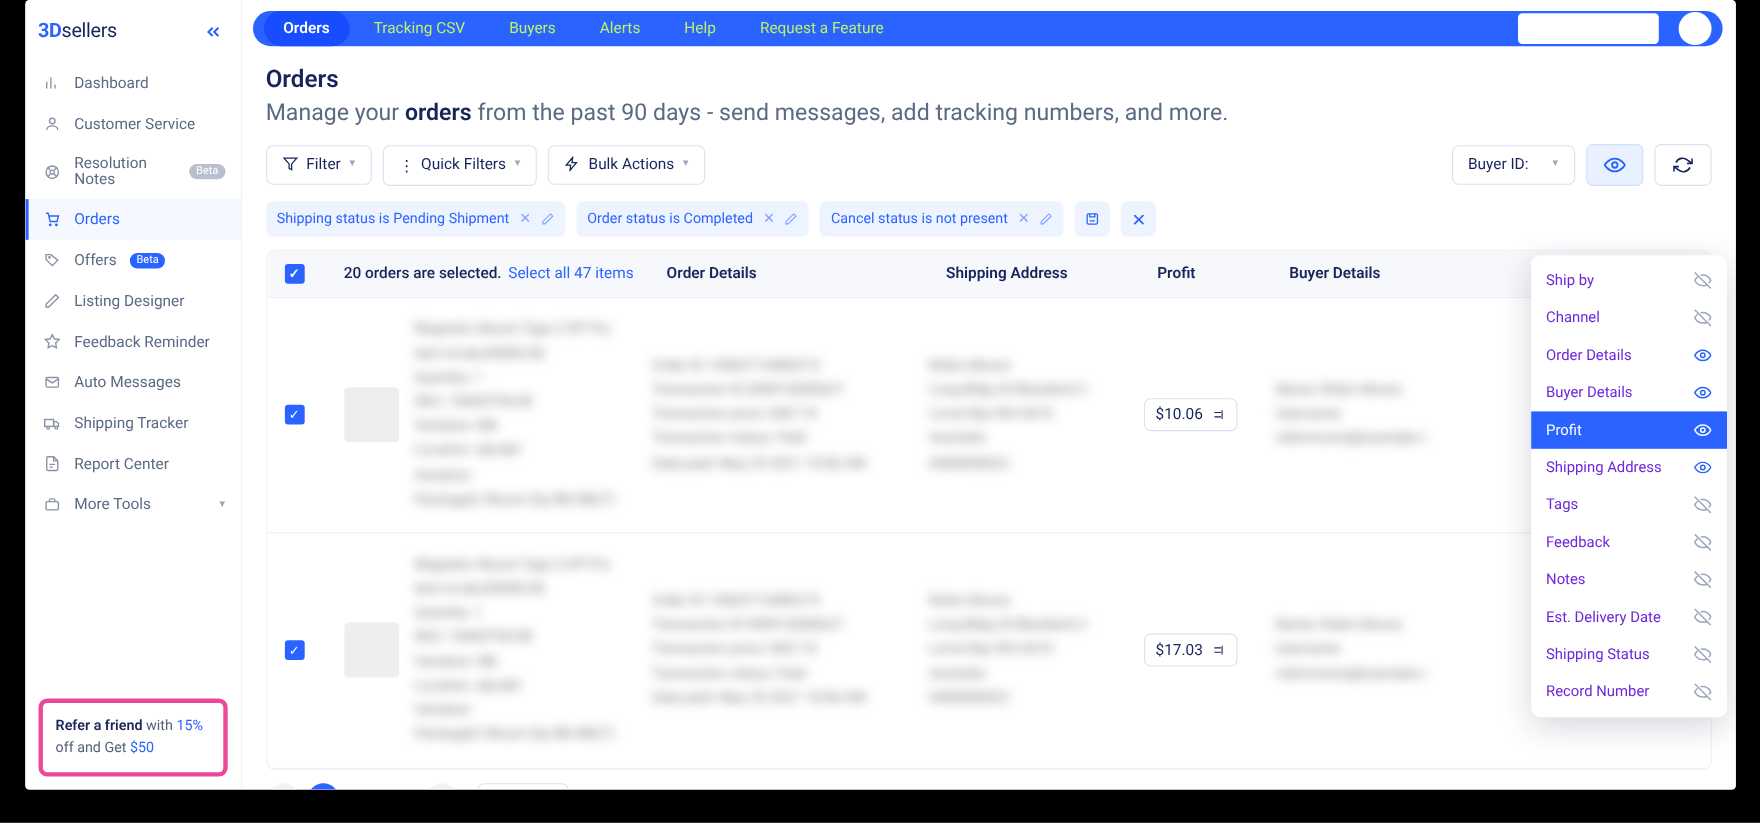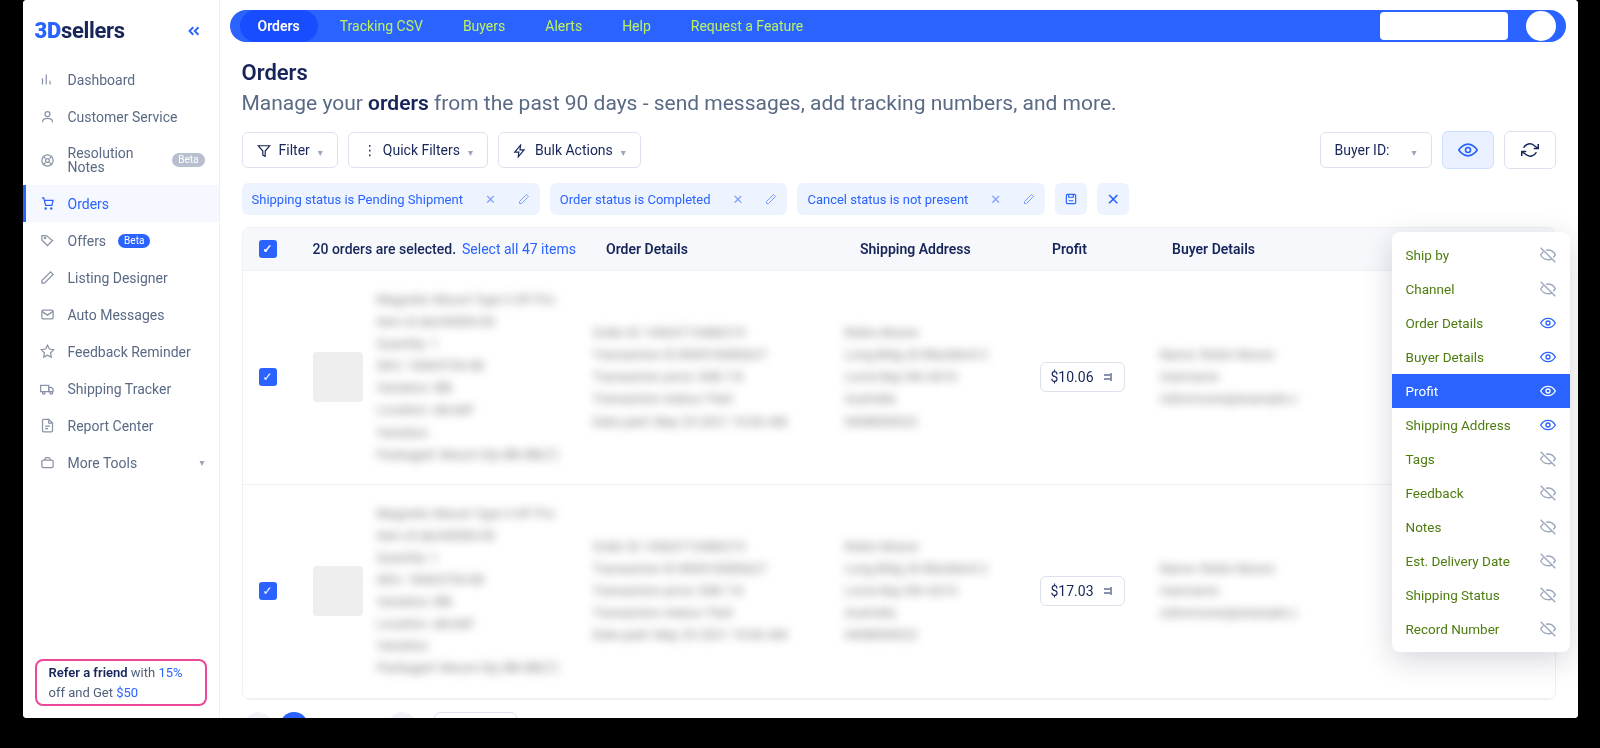--- a/index.html
+++ b/index.html
@@ -1,52 +1,52 @@
 <!DOCTYPE html>
 <html><head>
 <meta charset="utf-8">
 <style>
 *{box-sizing:border-box;margin:0;padding:0;font-family:-apple-system,BlinkMacSystemFont,"Segoe UI",Roboto,sans-serif}
 body{background:#000;display:flex;justify-content:center;align-items:flex-start;padding:0}
 .app{width:1555px;height:718px;background:#fff;display:flex;position:relative;border-radius:4px;overflow:hidden}
 .sidebar{width:197px;background:#fff;border-right:1px solid #eef0f4;display:flex;flex-direction:column;padding-top:18px}
 .logo-row{display:flex;align-items:center;justify-content:space-between;padding:0 16px 18px 12px}
-.logo{font-size:22px;font-weight:700;color:#17255a;letter-spacing:-.3px}
+.logo{font-size:18px;font-weight:400;color:#17255a;letter-spacing:-.3px}
 .logo b{color:#2a63ff}
 .collapse-icon{color:#2a63ff;cursor:pointer}
 .nav-list{list-style:none;flex:1}
 .nav-item{display:flex;align-items:center;gap:12px;padding:11px 14px;color:#5a6a85;font-size:14px;cursor:pointer;border-left:3px solid transparent;line-height:1}
 .nav-item.active{color:#2a63ff;border-left-color:#2a63ff;background:#f5f8ff}
 .nav-item .ico{width:16px;text-align:center;color:#8a93a6;flex:0 0 16px}
 .nav-item.active .ico{color:#2a63ff}
 .badge{background:#b8c0cf;color:#fff;font-size:10px;padding:2px 6px;border-radius:9px}
 .badge.blue{background:#2a63ff}
-.ref-box{margin:12px;padding:2px 12px;border:2px solid #ec4899;border-radius:8px;font-size:13px;color:#51607a;line-height:1.5}
+.ref-box{margin:12px;padding:12px 12px;border:4px solid #ec4899;border-radius:8px;font-size:13px;color:#51607a;line-height:1.5}
 .ref-box .frd{color:#17255a;font-weight:600}
 .ref-box .blue{color:#2a63ff}
 .main{flex:1;display:flex;flex-direction:column;background:#fff;overflow:hidden}
 .topbar{height:44px;background:#2a63ff;border-radius:22px;margin:10px 12px 0 10px;display:flex;align-items:center;padding:0 10px;gap:4px}
 .tab{color:#bef264;font-size:14px;padding:8px 18px;border-radius:22px;cursor:pointer}
 .tab.active{background:#184dff;color:#fff;font-weight:600}
 .top-spacer{flex:1}
 .search-top{width:128px;height:28px;background:#fff;border-radius:4px}
 .avatar{width:30px;height:30px;background:#fff;border-radius:50%;margin-left:14px}
 .content{padding:18px 22px 12px 22px;flex:1;display:flex;flex-direction:column;position:relative}
 h1{font-size:22px;color:#17255a;font-weight:600}
 .subtitle{color:#5a6a85;font-size:21px;margin:6px 0 16px}
 .subtitle b{color:#17255a;font-weight:600}
 .toolbar{display:flex;align-items:center;gap:10px;margin-bottom:14px}
-.btn{display:flex;align-items:flex-end;gap:8px;background:#fff;border:1px solid #dbe2ee;border-radius:6px;padding:9px 14px;font-size:14px;color:#17255a;cursor:pointer}
+.btn{display:flex;align-items:flex-start;gap:8px;background:#fff;border:1px solid #dbe2ee;border-radius:6px;padding:9px 14px;font-size:14px;color:#17255a;cursor:pointer}
 .selectish{min-width:112px}
 .search-orders{display:flex;align-items:center;border:1px solid #dbe2ee;border-radius:6px;padding:0 10px;height:38px;width:237px}
 .search-orders input{border:none;outline:none;flex:1;font-size:13px;color:#5a6a85}
 .iconbtn{width:52px;height:38px;border:1px solid #dbe2ee;border-radius:6px;display:flex;align-items:center;justify-content:center;cursor:pointer;color:#2a63ff}
 .iconbtn.active{background:#e9f0ff;border-color:#cfe0ff}
 .chips{display:flex;gap:10px;margin-bottom:12px}
-.chip{display:flex;align-items:center;gap:22px;background:#eef4ff;border-radius:6px;padding:7px 10px;font-size:13px;color:#2a63ff}
+.chip{display:flex;align-items:center;gap:9px;background:#eef4ff;border-radius:6px;padding:7px 10px;font-size:13px;color:#2a63ff}
 .chip .ci{color:#7ea0ff;cursor:pointer}
 .chip-sq{width:32px;height:32px;background:#eef4ff;border-radius:6px;display:flex;align-items:center;justify-content:center;color:#2a63ff;cursor:pointer}
 .table-wrap{border:1px solid #eef0f4;border-radius:8px;overflow:hidden;display:flex;flex-direction:column;flex:1;position:relative}
 .thead{display:flex;align-items:center;background:#f6f8fc;padding:12px 16px;font-size:14px;color:#17255a;font-weight:600;border-bottom:1px solid #eef0f4}
 .ck{width:18px;height:18px;background:#2a63ff;border-radius:3px;display:flex;align-items:center;justify-content:center;color:#fff;cursor:pointer;font-size:12px}
 .sel-text{margin-left:36px;color:#17255a;font-weight:500;margin-right:6px}
 .sel-link{color:#2a63ff;font-weight:400;cursor:pointer}
 .th{font-weight:600}
 .th-details{margin-left:30px;width:254px}
 .th-ship{width:192px}
@@ -62,21 +62,21 @@
 .c4{width:120px;display:flex;align-items:center}
 .c5{width:160px}
 .profit-pill{border:1px solid #dbe2ee;border-radius:6px;padding:6px 10px;display:flex;align-items:center;gap:8px;color:#17255a;font-size:14px}
 .vscroll{position:absolute;right:0;top:0;width:6px;height:60px;background:#2a63ff;border-radius:3px}
 .pager{display:flex;align-items:center;gap:8px;padding:12px 2px}
 .pg{width:28px;height:28px;border-radius:50%;display:flex;align-items:center;justify-content:center;font-size:13px;color:#5a6a85;cursor:pointer}
 .pg.nav{background:#f1f3f8}
 .pg.cur{background:#2a63ff;color:#fff;font-weight:600}
 .pgsize{margin-left:10px;border:1px solid #dbe2ee;border-radius:6px;padding:6px 10px;font-size:13px;color:#5a6a85;display:flex;align-items:center;gap:8px;cursor:pointer}
 .col-popover{position:absolute;right:8px;top:190px;width:178px;background:#fff;border-radius:8px;box-shadow:0 8px 30px rgba(20,30,60,.18);padding:6px 0;z-index:50}
-.pop-item{display:flex;align-items:center;justify-content:space-between;padding:9px 14px;font-size:13.5px;color:#4d7c0f;cursor:pointer}
+.pop-item{display:flex;align-items:center;justify-content:space-between;padding:9px 14px;font-size:13.5px;color:#6d28d9;cursor:pointer}
 .pop-item.active{background:#2a63ff;color:#fff}
 .eye{color:#2a63ff}
 .eye-off{color:#9aa6bb}
 .pop-item.active .eye,.pop-item.active .eye-off{color:#fff}
 .chev{font-size:10px;color:#9aa6bb}
 svg{display:block}
 </style>
 </head>
 <body>
 
@@ -143,33 +143,33 @@
           <span class="ico">
             <svg width="15" height="15" viewBox="0 0 24 24" fill="none" stroke="currentColor" stroke-width="2">
               <path d="M17 3l4 4L7 21H3v-4z"></path>
             </svg>
           </span>
           <span>Listing Designer</span>
         </li>
         <li class="nav-item">
           <span class="ico">
             <svg width="15" height="15" viewBox="0 0 24 24" fill="none" stroke="currentColor" stroke-width="2">
+              <path d="M12 2l3 6 7 1-5 5 1 7-6-3-6 3 1-7-5-5 7-1z"></path>
+            </svg>
+          </span>
+          <span>Feedback Reminder</span>
+        </li>
+        <li class="nav-item">
+          <span class="ico">
+            <svg width="15" height="15" viewBox="0 0 24 24" fill="none" stroke="currentColor" stroke-width="2">
               <rect x="3" y="5" width="18" height="14" rx="2"></rect>
               <path d="M3 7l9 6 9-6"></path>
             </svg>
           </span>
           <span>Auto Messages</span>
-        </li>
-        <li class="nav-item">
-          <span class="ico">
-            <svg width="15" height="15" viewBox="0 0 24 24" fill="none" stroke="currentColor" stroke-width="2">
-              <path d="M12 2l3 6 7 1-5 5 1 7-6-3-6 3 1-7-5-5 7-1z"></path>
-            </svg>
-          </span>
-          <span>Feedback Reminder</span>
         </li>
         <li class="nav-item">
           <span class="ico">
             <svg width="15" height="15" viewBox="0 0 24 24" fill="none" stroke="currentColor" stroke-width="2">
               <rect x="1" y="7" width="13" height="10"></rect>
               <path d="M14 10h4l3 3v4h-7z"></path>
               <circle cx="6" cy="19" r="2"></circle>
               <circle cx="18" cy="19" r="2"></circle>
             </svg>
           </span>

